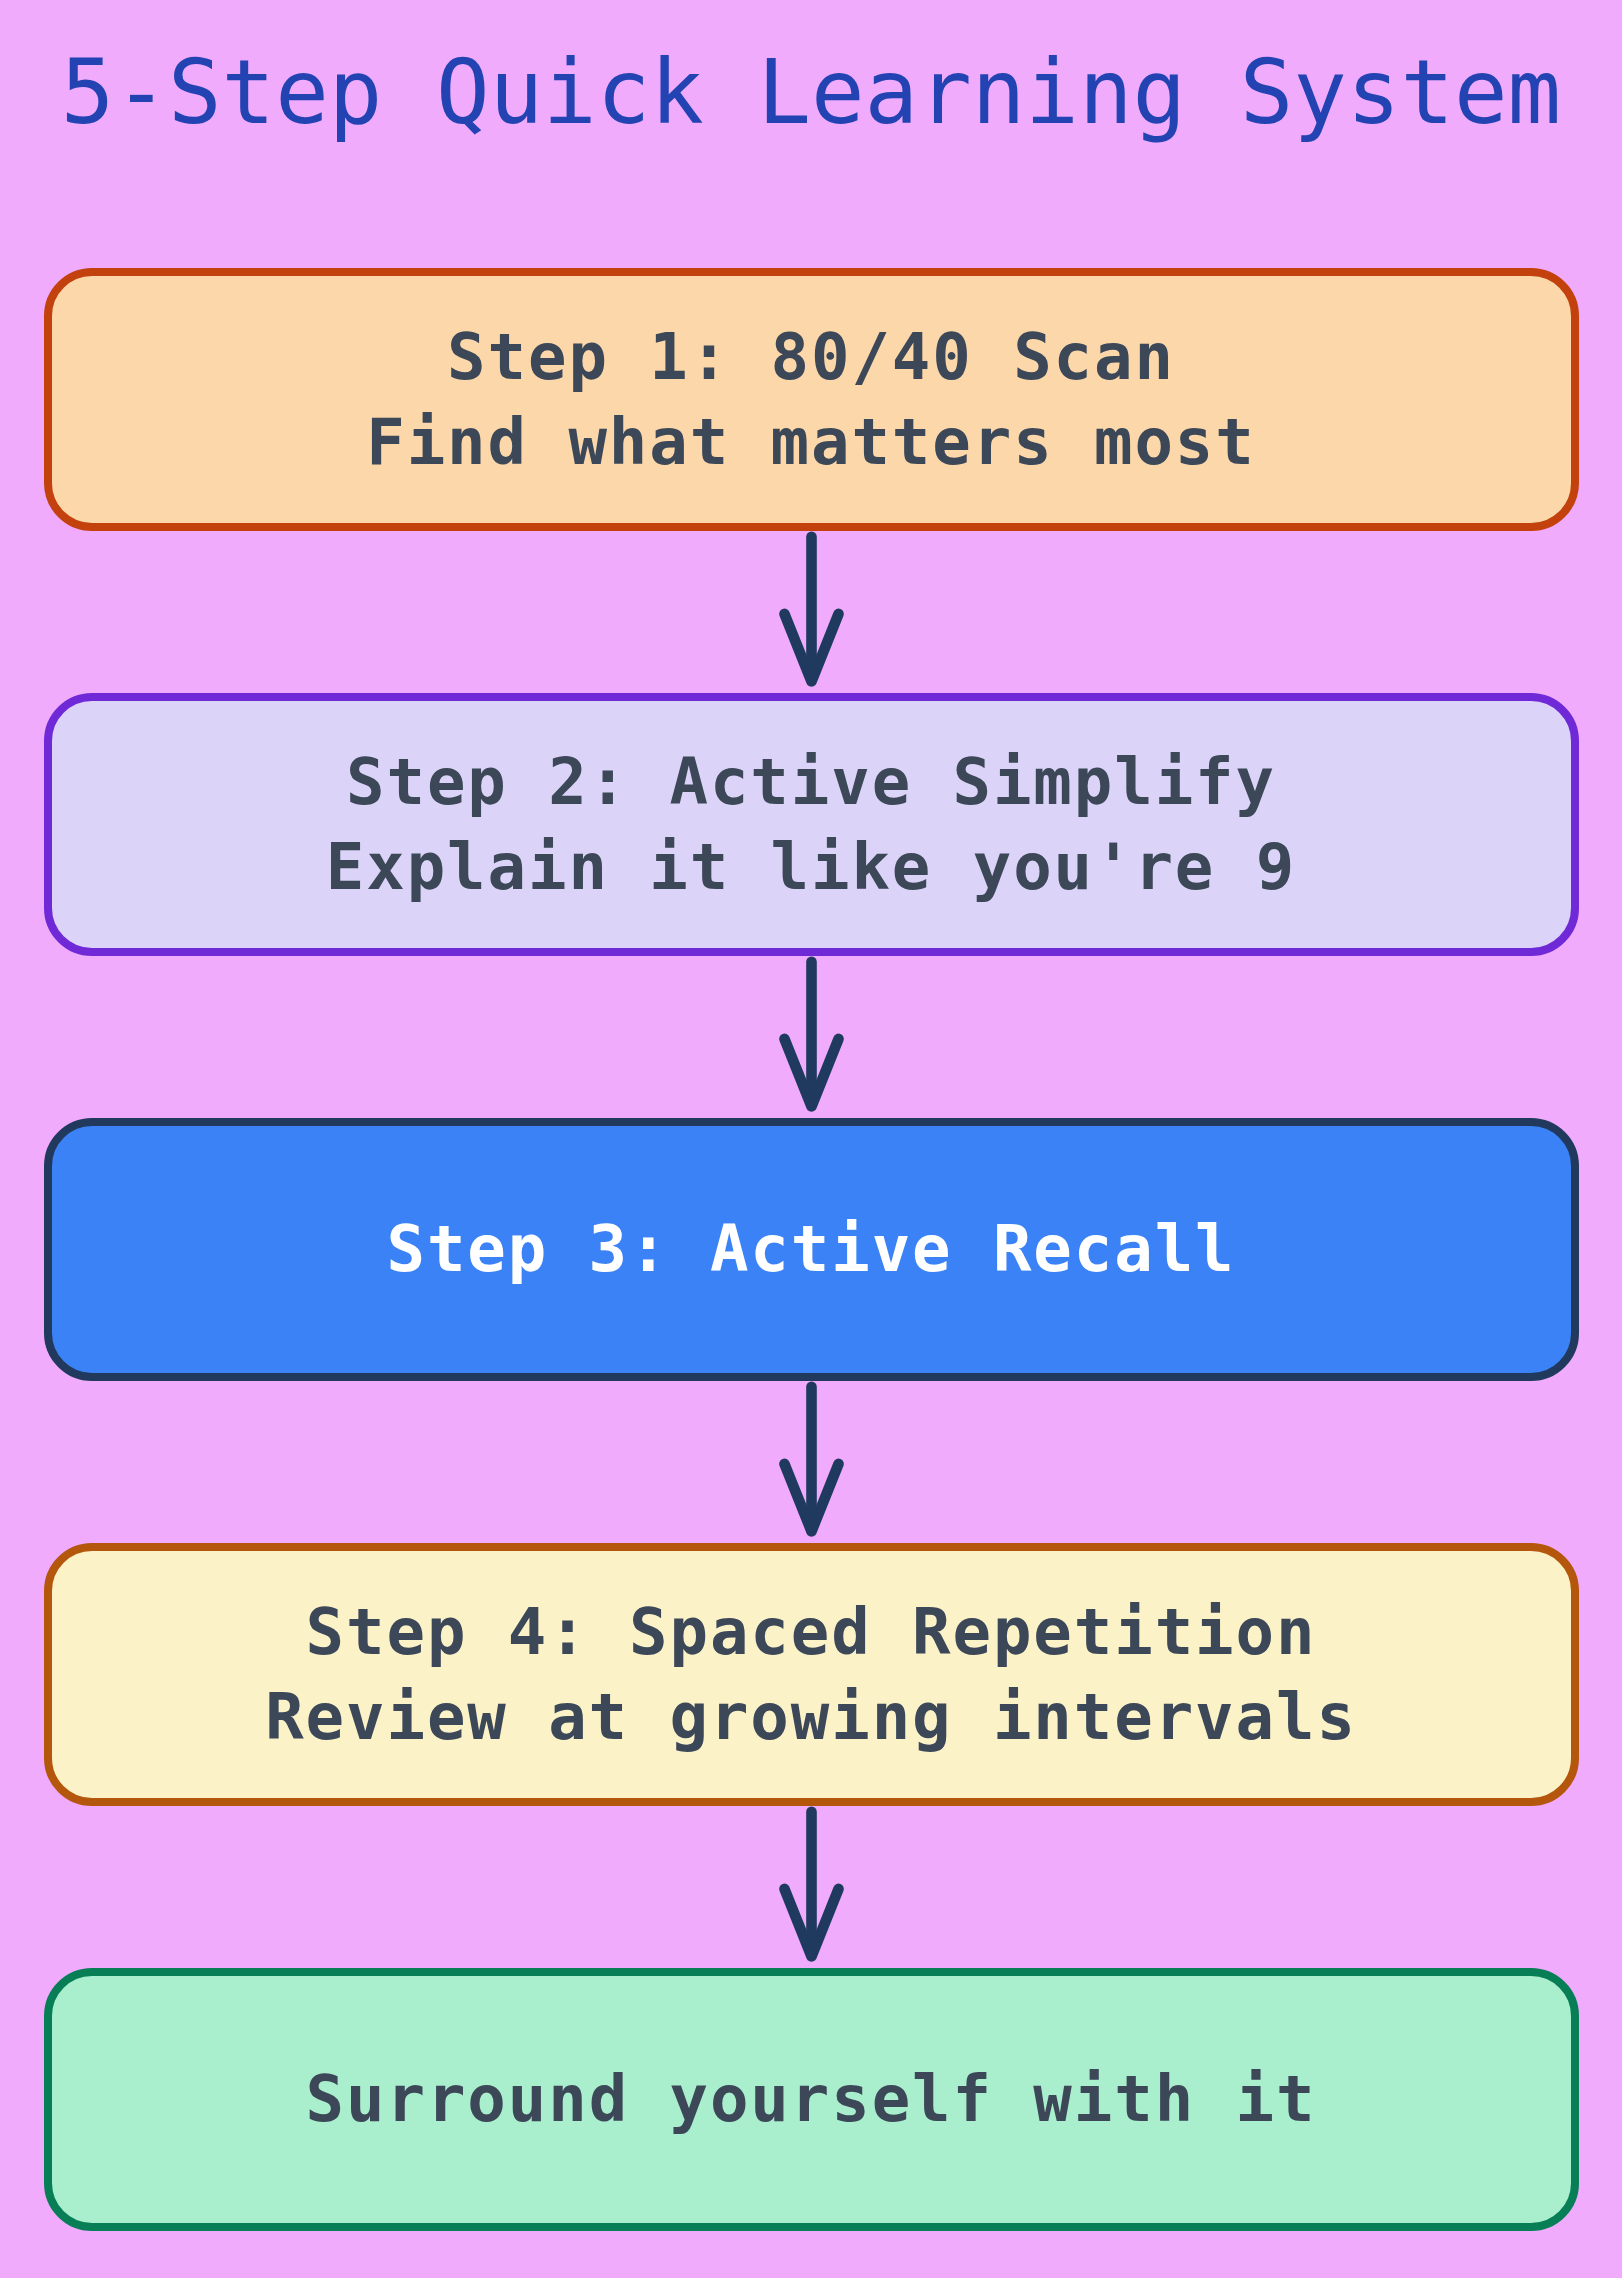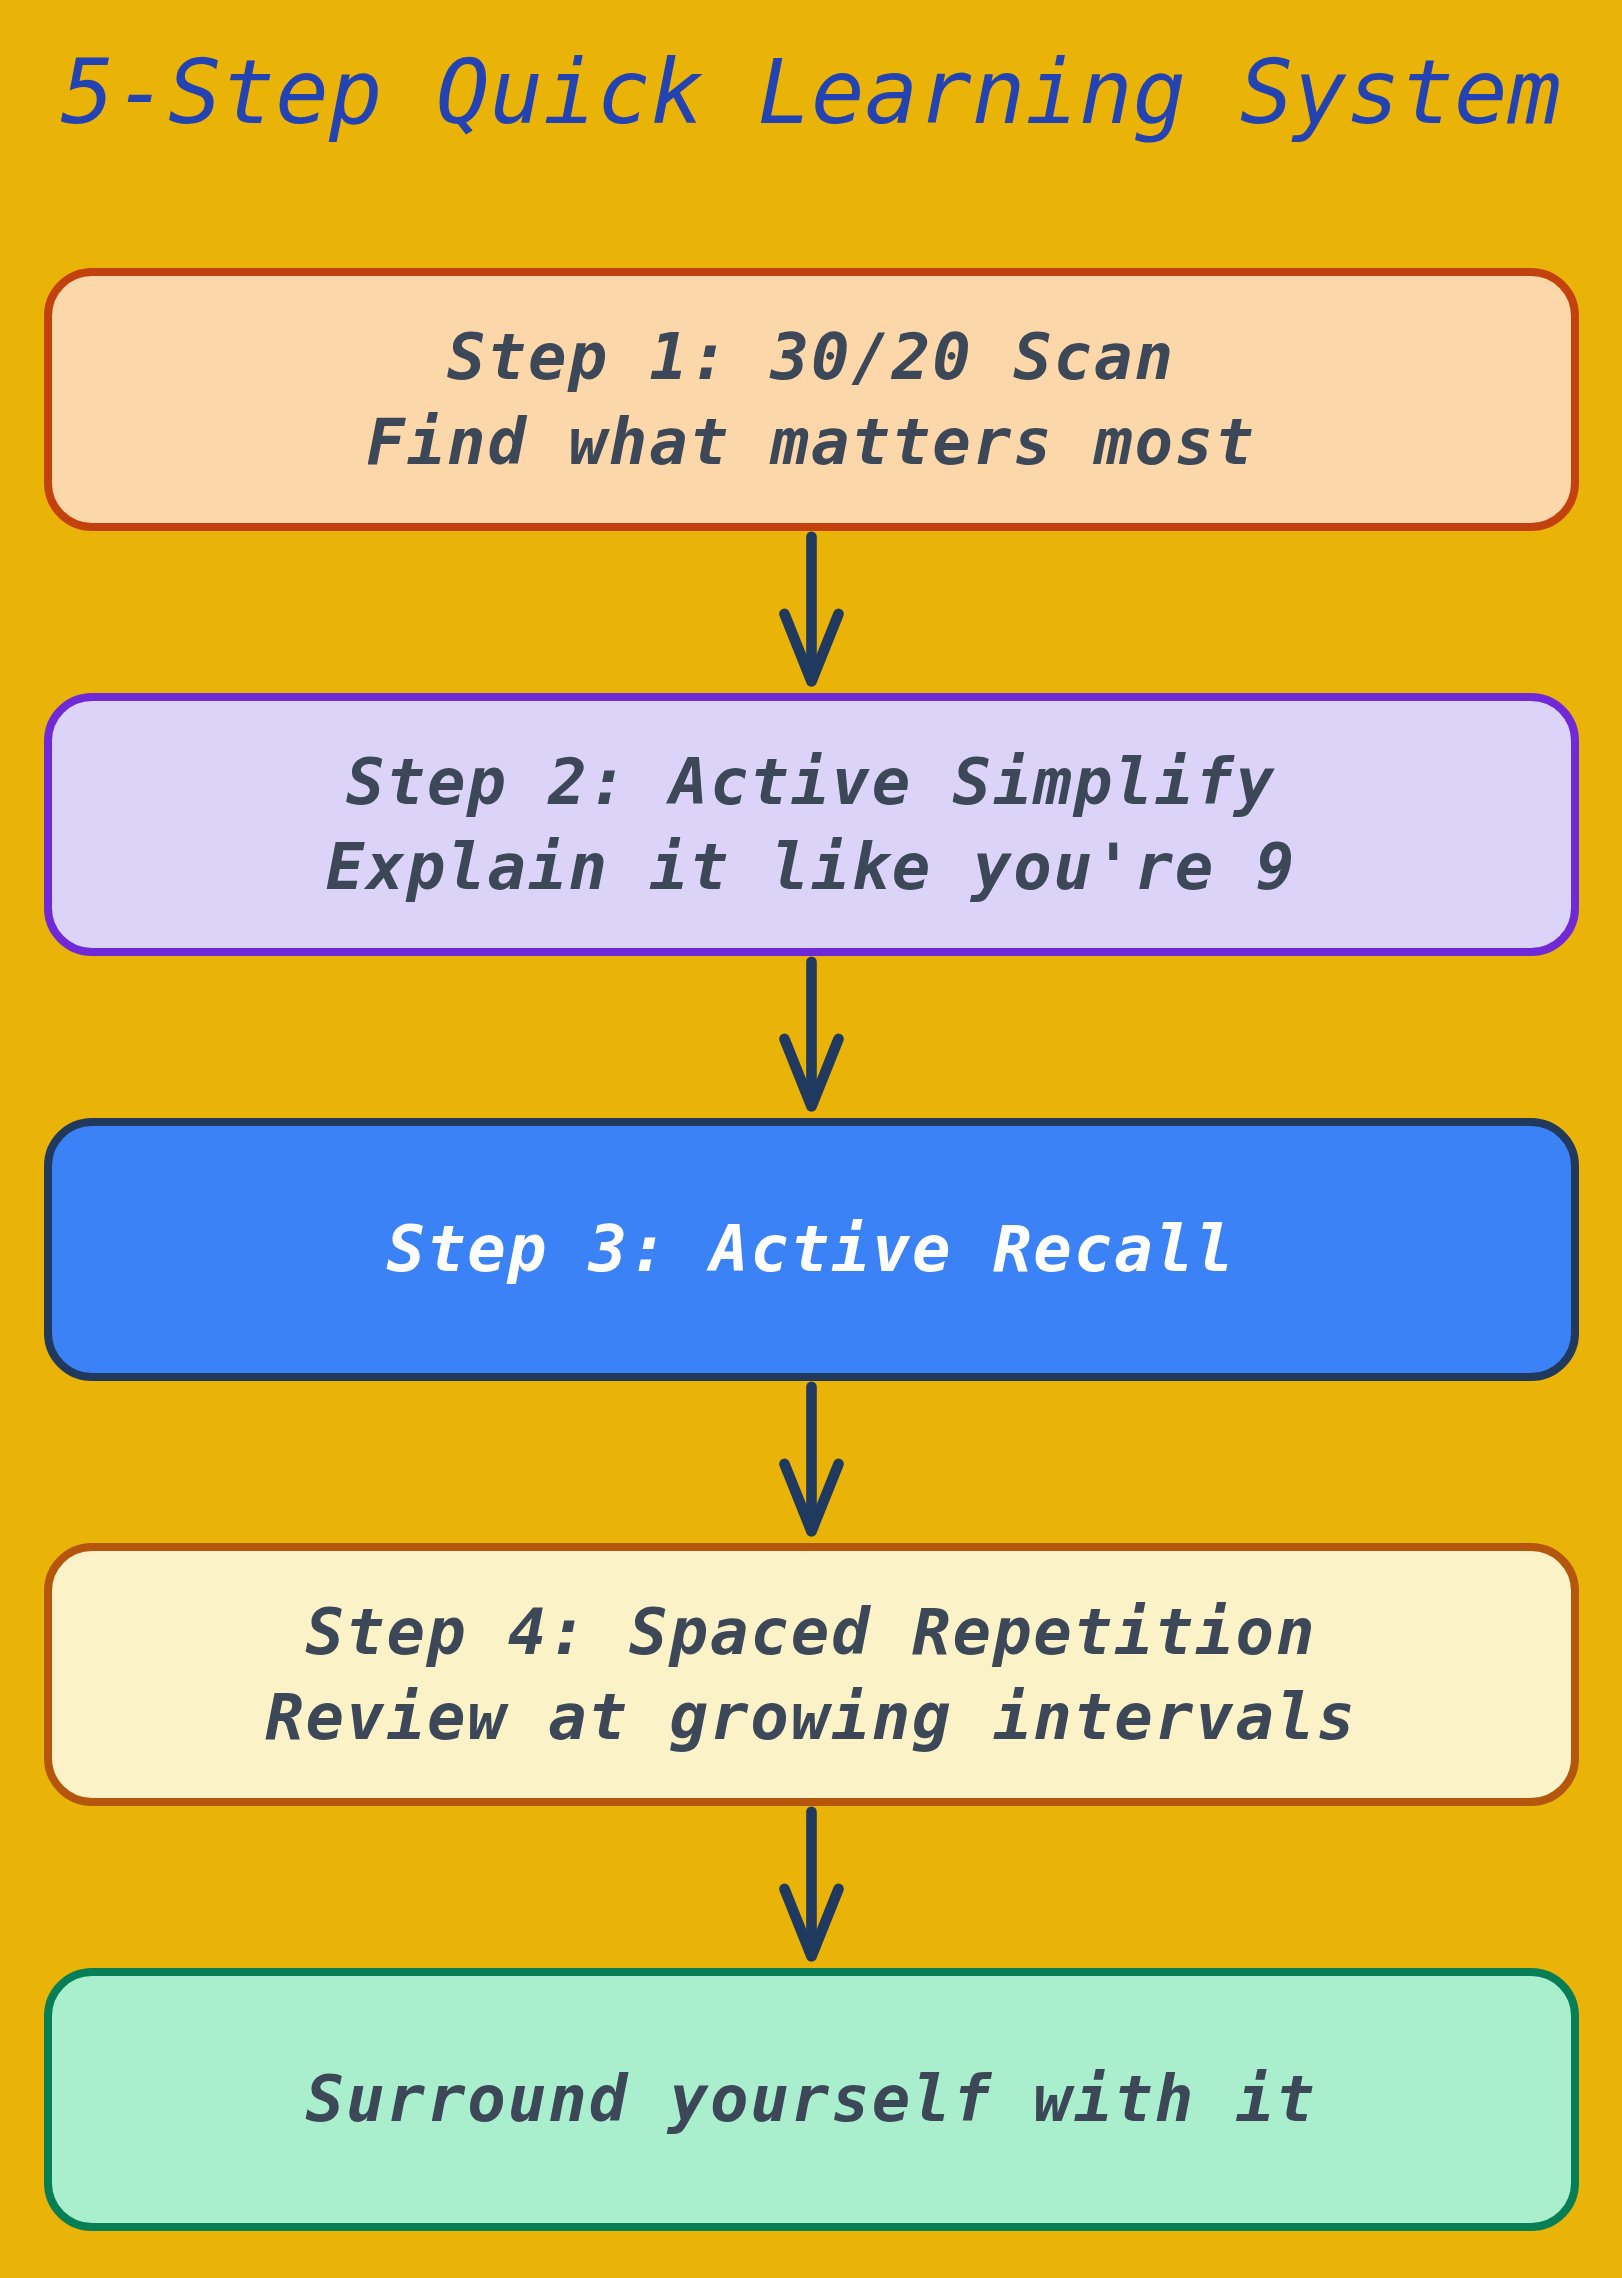--- a/index.html
+++ b/index.html
@@ -12,22 +12,21 @@
     height: 2279px;
     font-family: "DejaVu Sans Mono", "Liberation Mono", monospace;
     overflow: hidden;
   }
   .canvas {
     width: 1622px;
     height: 2279px;
     display: flex;
     flex-direction: column;
     align-items: center;
-    background: #eab308;
-    font-style: italic;
+    background: #f0abfc;
   }
   .diagram-title {
     margin-top: 39px;
     height: 106px;
     line-height: 106px;
     font-size: 89px;
     font-weight: normal;
     letter-spacing: 0px;
     color: var(--title-color, #2343B3);
     white-space: nowrap;
@@ -82,21 +81,21 @@
 </head>
 <body style="background: rgb(255, 255, 255);">
 
 <div class="canvas">
 
   <div class="diagram-title">5-Step Quick Learning System</div>
 
   <div class="flow-stack">
 
     <div class="step-box" style="--fill: #FCD7AA; --border: #C2410C; --text: #3C4858;">
-      <div class="step-line">Step 1: 30/20 Scan</div>
+      <div class="step-line">Step 1: 80/40 Scan</div>
       <div class="step-line">Find what matters most</div>
     </div>
 
     <div class="arrow-gap">
       <svg viewBox="0 0 90 168">
         <line class="arrow-stroke" x1="45" y1="6" x2="45" y2="148"></line>
         <polyline class="arrow-stroke" points="17,86 45,156 73,86"></polyline>
       </svg>
     </div>
 

